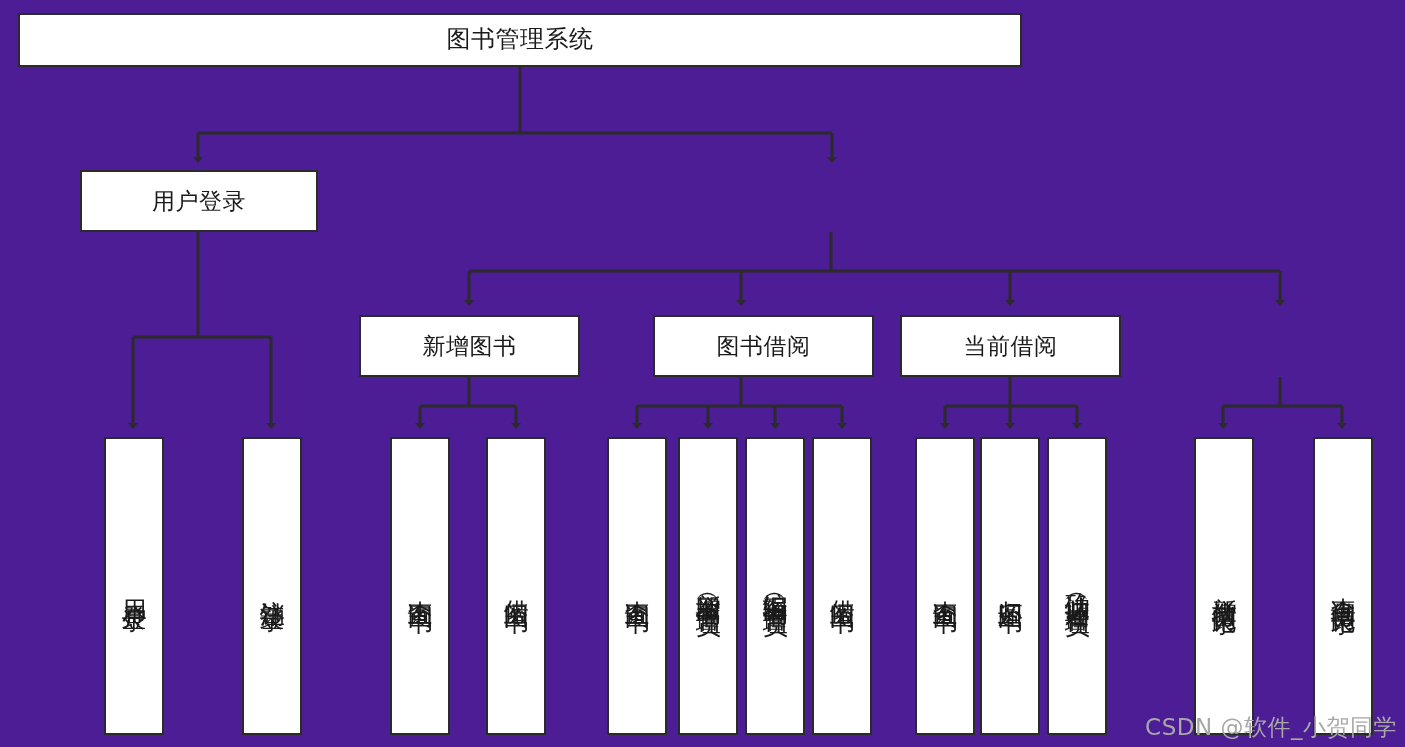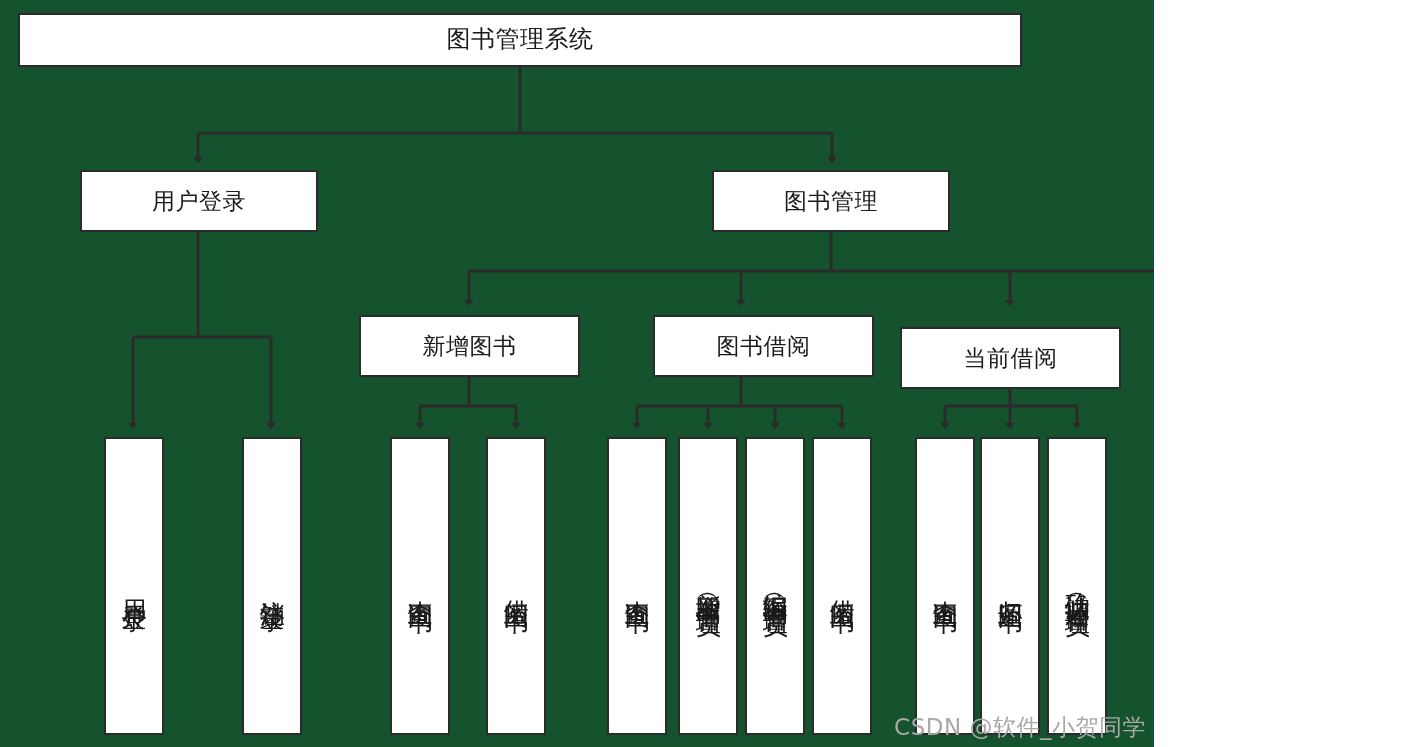--- a/index.html
+++ b/index.html
@@ -6,23 +6,23 @@
   html, body {
     margin: 0;
     padding: 0;
     background: #ffffff;
   }
   body {
     font-family: "DejaVu Sans", "Liberation Sans", sans-serif;
   }
   #canvas {
     position: relative;
-    width: 1154px;
+    width: 1405px;
     height: 747px;
-    background: #14532d;
+    background: #4c1d95;
     overflow: hidden;
   }
   svg.wires {
     position: absolute;
     left: 0;
     top: 0;
     width: 1405px;
     height: 747px;
     pointer-events: none;
   }
@@ -129,31 +129,28 @@
     </g>
   </svg>
 
   <div class="node h root" style="left:18px; top:13px; width:1004px; height:54px;">
     <span class="lbl">图书管理系统</span>
   </div>
 
   <div class="node h" style="left:80px; top:170px; width:238px; height:62px;">
     <span class="lbl">用户登录</span>
   </div>
-  <div class="node h" style="left:712px; top:170px; width:238px; height:62px;">
-    <span class="lbl">图书管理</span>
-  </div>
 
   <div class="node h" style="left:359px; top:315px; width:221px; height:62px;">
     <span class="lbl">新增图书</span>
   </div>
   <div class="node h" style="left:631px; top:315px; width:221px; height:62px;margin-left:22px;">
     <span class="lbl">图书借阅</span>
   </div>
-  <div class="node h" style="left:900px; top:315px; width:221px; height:62px;margin-top:12px;">
+  <div class="node h" style="left:900px; top:315px; width:221px; height:62px;">
     <span class="lbl">当前借阅</span>
   </div>
 
   <div class="node v" style="left:104px; top:437px; width:60px; height:298px;">
     <span class="lbl">用户登录</span>
   </div>
   <div class="node v" style="left:242px; top:437px; width:60px; height:298px;">
     <span class="lbl">注销登录</span>
   </div>
 

